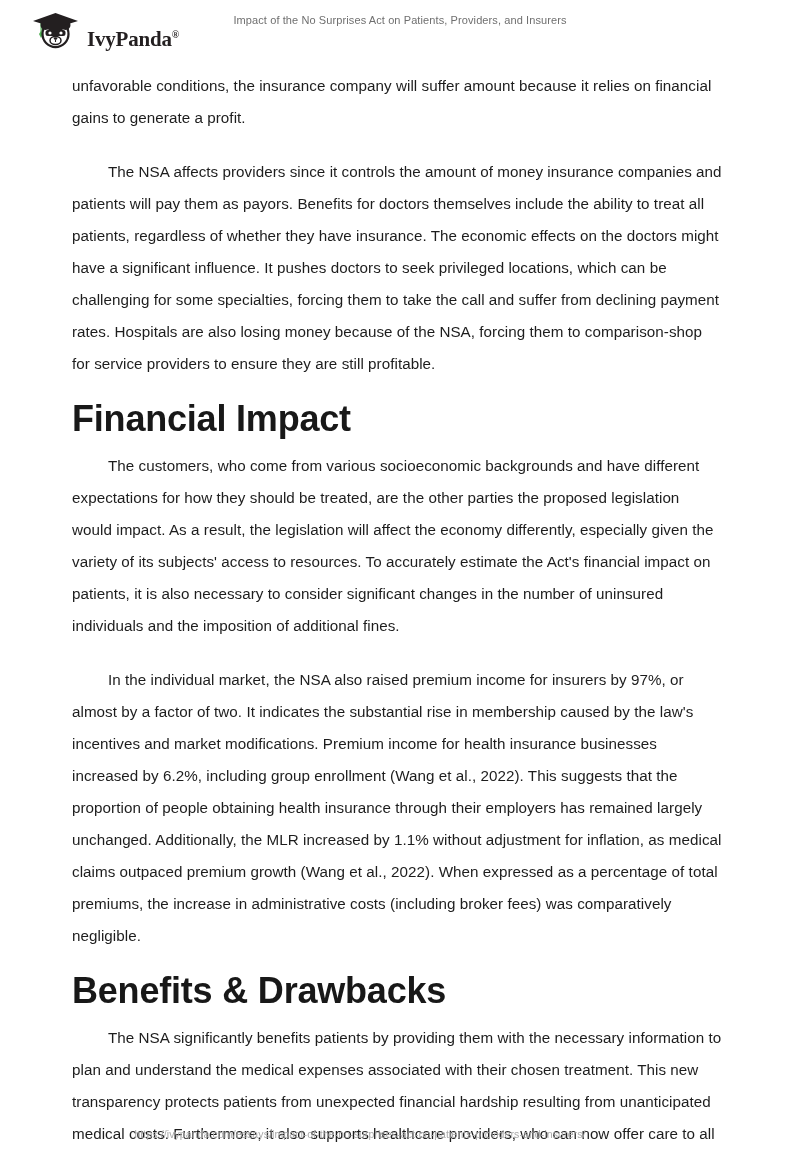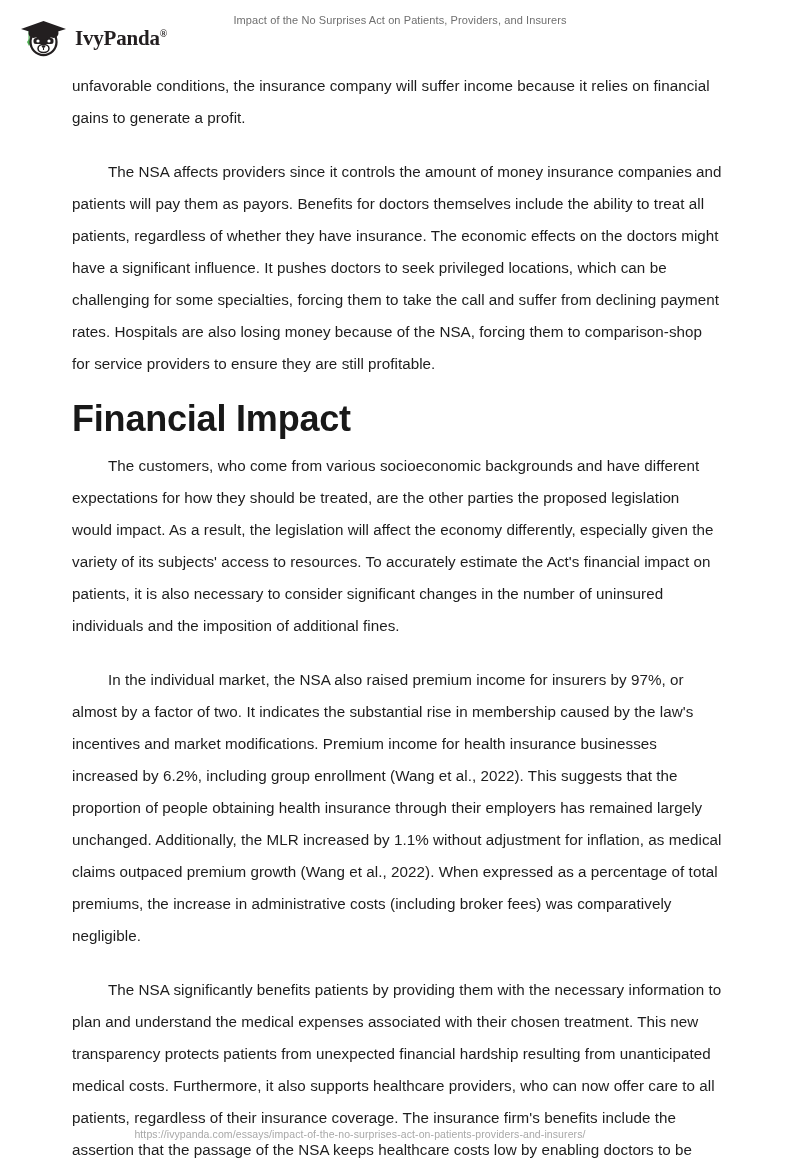--- a/index.html
+++ b/index.html
@@ -21,26 +21,25 @@
     position: absolute;
     top: 0;
     left: 0;
     width: 800px;
     height: 58px;
     display: flex;
     align-items: flex-start;
   }
   .brand {
     position: absolute;
-    left: 16px;
+    left: 28px;
     top: 10px;
     display: flex;
-    align-items: center;
+    align-items: flex-end;
     gap: 7px;
-    margin-top: 8px;
   }
   .brand-mark {
     width: 52px;
     height: 40px;
     display: block;
   }
   .brand-name {
     font-family: "Liberation Serif", serif;
     font-weight: bold;
     font-size: 21px;
@@ -141,23 +140,24 @@
         <path d="M38 28 L38 38 Q55 48 72 38 L72 28" fill="#231f20"></path>
       </svg>
     </span>
     <span class="brand-name"><span>IvyPanda</span><span class="brand-reg">®</span></span>
   </div>
 
   <div class="header-title">Impact of the No Surprises Act on Patients, Providers, and Insurers</div>
 </header>
 
 <main class="content" id="doc-body">
-    <p class="para no-indent">unfavorable conditions, the insurance company will suffer income because it relies on financial gains to generate a profit.</p>
+    <p class="para no-indent">unfavorable conditions, the insurance company will suffer amount because it relies on financial gains to generate a profit.</p>
     <p class="para">The NSA affects providers since it controls the amount of money insurance companies and patients will pay them as payors. Benefits for doctors themselves include the ability to treat all patients, regardless of whether they have insurance. The economic effects on the doctors might have a significant influence. It pushes doctors to seek privileged locations, which can be challenging for some specialties, forcing them to take the call and suffer from declining payment rates. Hospitals are also losing money because of the NSA, forcing them to comparison-shop for service providers to ensure they are still profitable.</p>
     <h2 class="section-heading">Financial Impact</h2>
     <p class="para">The customers, who come from various socioeconomic backgrounds and have different expectations for how they should be treated, are the other parties the proposed legislation would impact. As a result, the legislation will affect the economy differently, especially given the variety of its subjects' access to resources. To accurately estimate the Act's financial impact on patients, it is also necessary to consider significant changes in the number of uninsured individuals and the imposition of additional fines.</p>
     <p class="para">In the individual market, the NSA also raised premium income for insurers by 97%, or almost by a factor of two. It indicates the substantial rise in membership caused by the law's incentives and market modifications. Premium income for health insurance businesses increased by 6.2%, including group enrollment (Wang et al., 2022). This suggests that the proportion of people obtaining health insurance through their employers has remained largely unchanged. Additionally, the MLR increased by 1.1% without adjustment for inflation, as medical claims outpaced premium growth (Wang et al., 2022). When expressed as a percentage of total premiums, the increase in administrative costs (including broker fees) was comparatively negligible.</p>
+    <h2 class="section-heading">Benefits &amp; Drawbacks</h2>
     <p class="para">The NSA significantly benefits patients by providing them with the necessary information to plan and understand the medical expenses associated with their chosen treatment. This new transparency protects patients from unexpected financial hardship resulting from unanticipated medical costs. Furthermore, it also supports healthcare providers, who can now offer care to all patients, regardless of their insurance coverage. The insurance firm's benefits include the assertion that the passage of the NSA keeps healthcare costs low by enabling doctors to be compensated based on the effectiveness of their care, rather than the more conventional method of compensation.</p>
   </main>
 
 <footer class="page-footer">
   <span class="footer-url">https://ivypanda.com/essays/impact-of-the-no-surprises-act-on-patients-providers-and-insurers/</span>
 </footer>
 
 </body></html>

